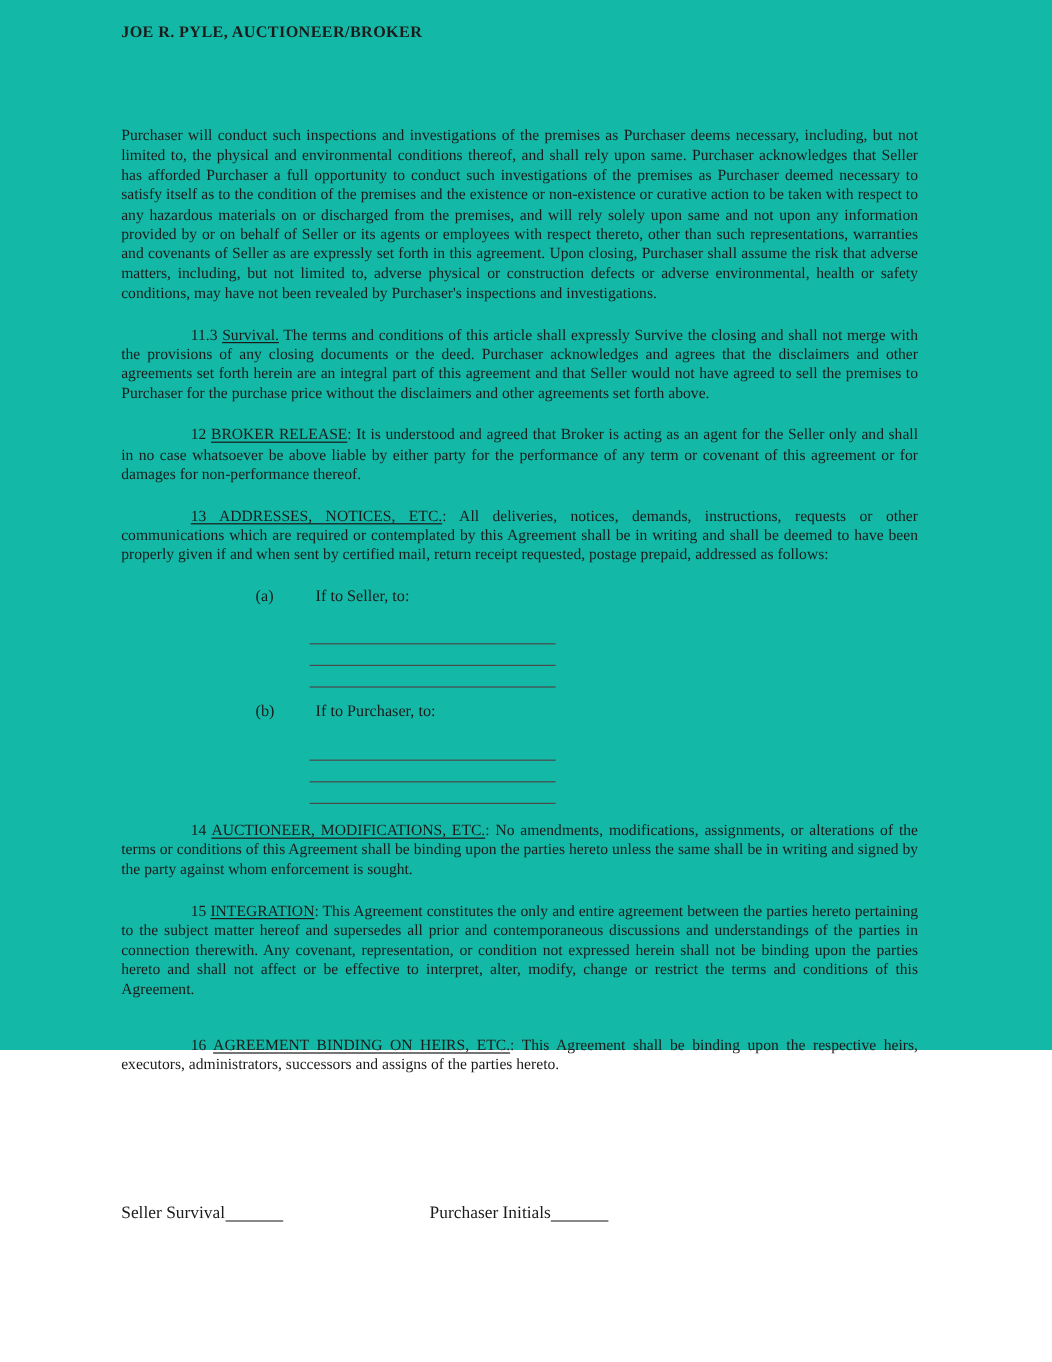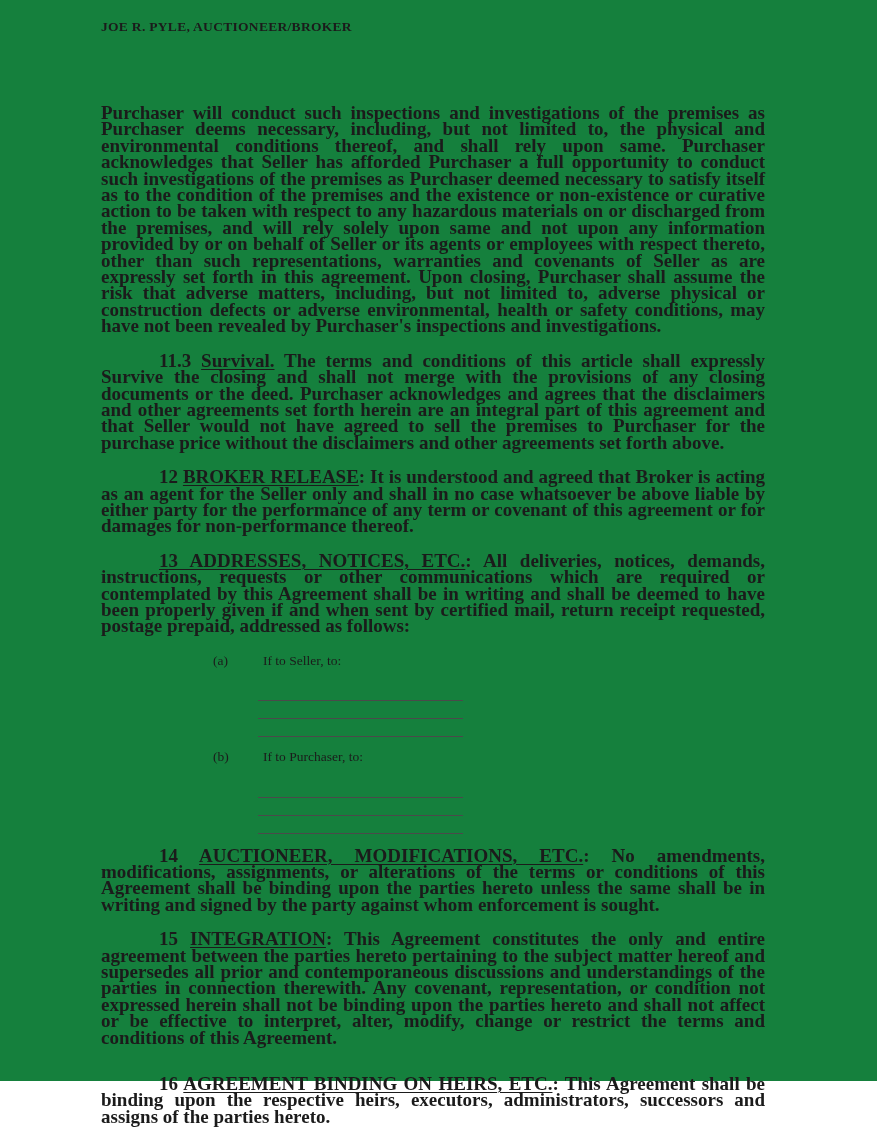--- a/index.html
+++ b/index.html
@@ -10,39 +10,38 @@
   body {
     width: 877px;
     height: 1135px;
     overflow: hidden;
     font-family: "Liberation Serif", "DejaVu Serif", serif;
     color: #1b1b1b;
   }
   .page {
     box-sizing: border-box;
     width: 877px;
-    height: 1081px;
+    height: 875px;
     padding: 19px 112px 0 101px;
-    background: #15803d;
+    background: #14b8a6;
   }
   .letterhead {
     font-size: 13.5px;
     font-weight: bold;
     letter-spacing: 0.3px;
     line-height: 16px;
   }
   .body-text {
     margin-top: 70px;
   }
   .para {
     margin: 0 0 18px 0;
-    font-size: 19px;
+    font-size: 13px;
     line-height: 16.4px;
     text-align: justify;
-    font-weight: bold;
   }
   .para.indent { text-indent: 58px; }
   .para.tight { margin-bottom: 17px; margin-top: 30px; }
   .u { text-decoration: underline; text-decoration-thickness: 1px; text-underline-offset: 2px; }
   .notice-block { margin: 0 0 12px 0; }
   .notice-block.second { margin-bottom: 14px; }
   .notice-row {
     display: flex;
     padding-left: 112px;
     font-size: 13.5px;

